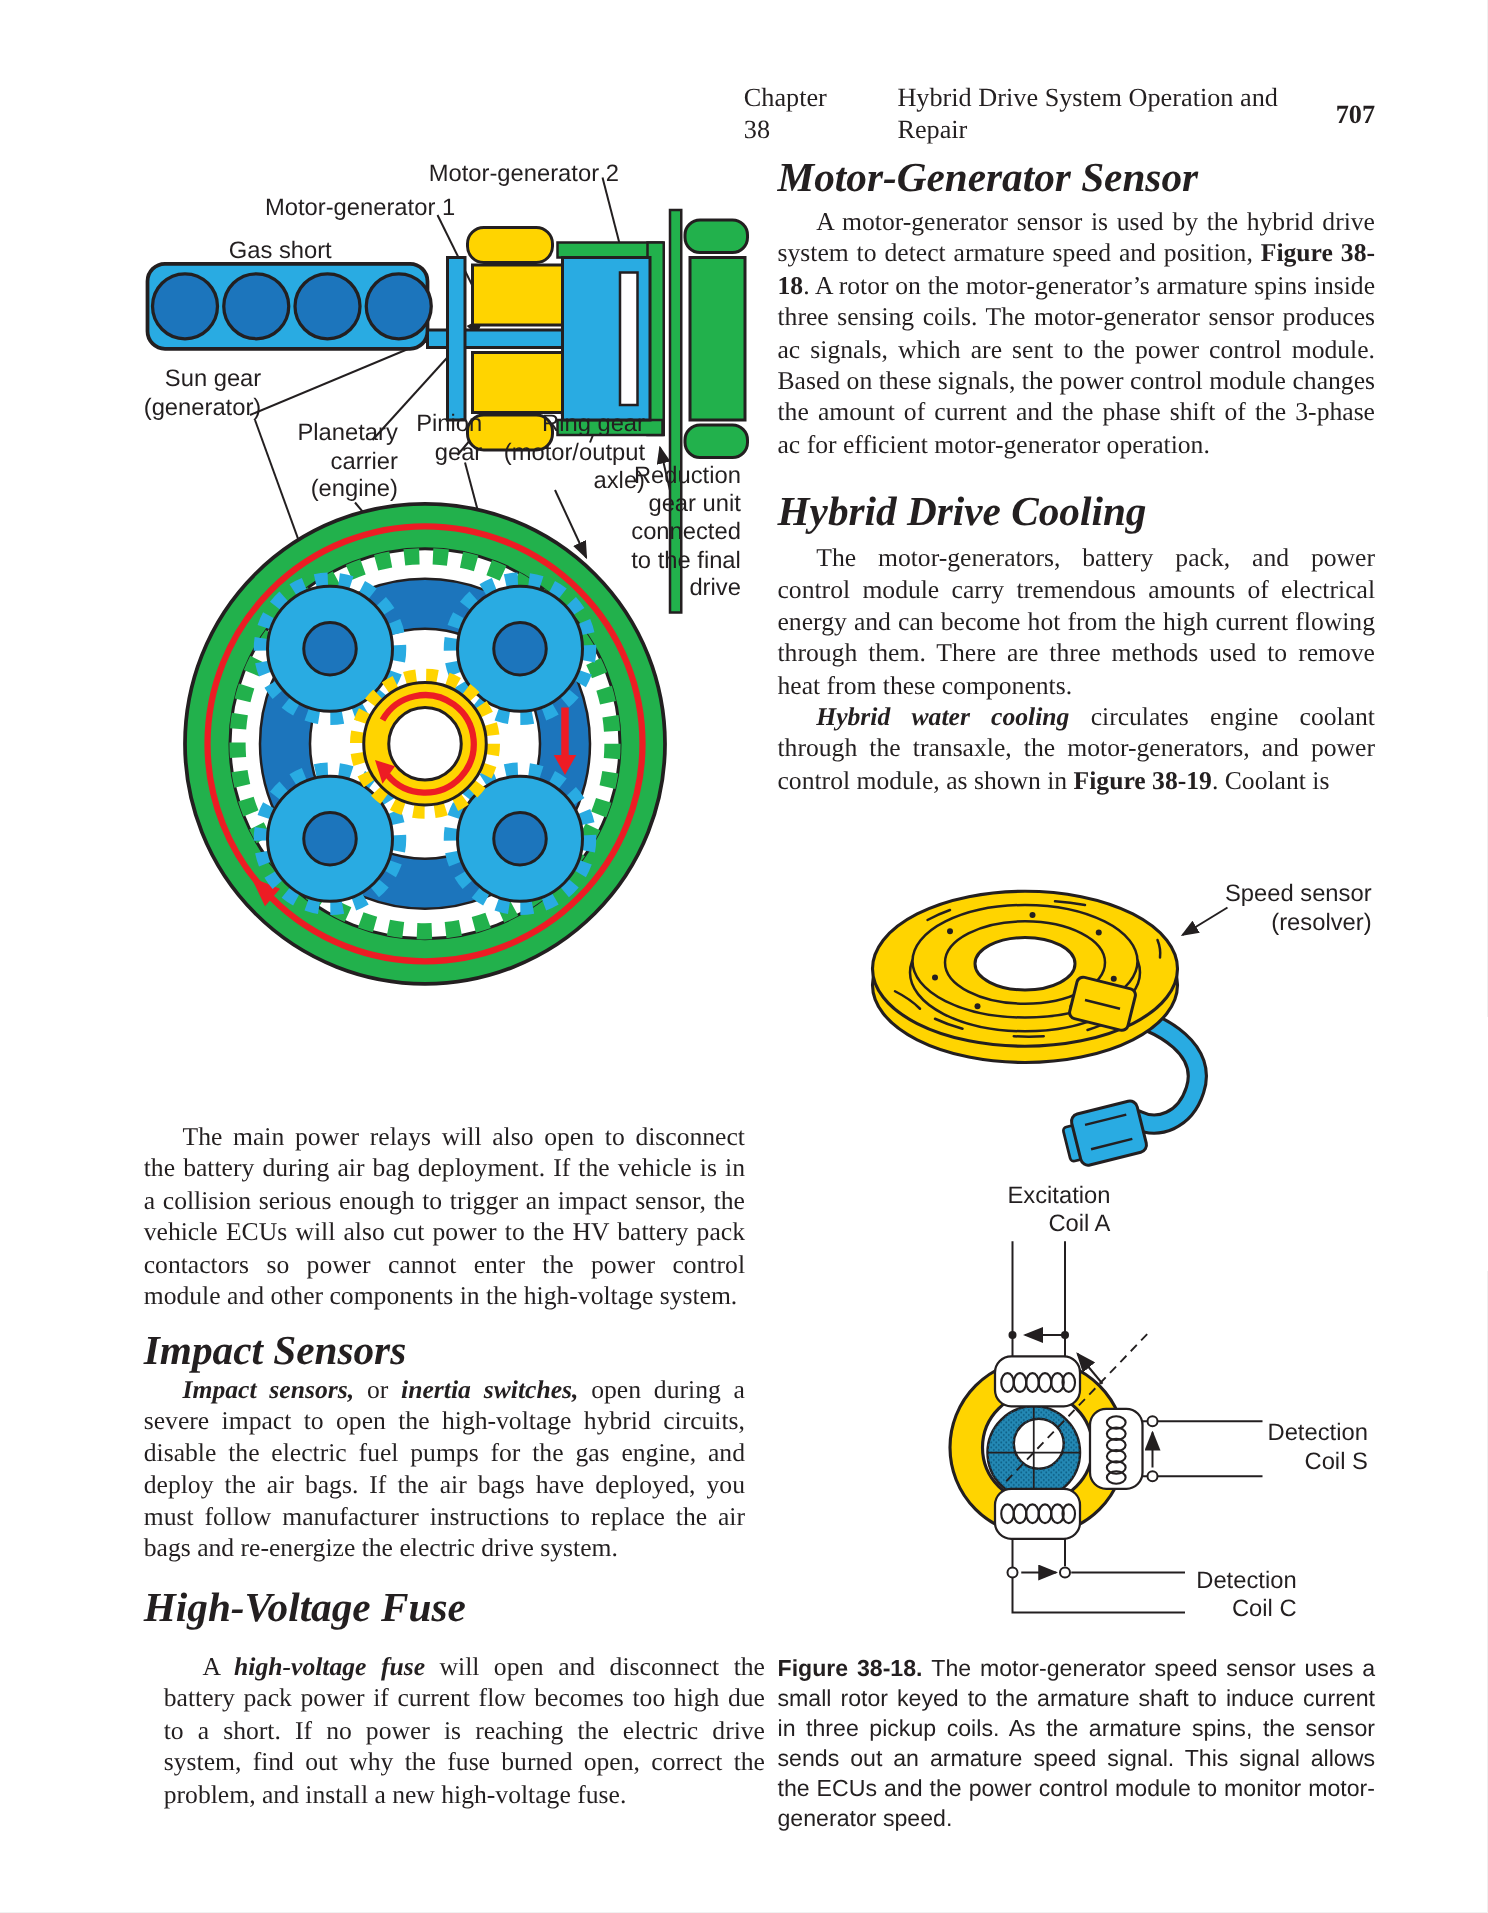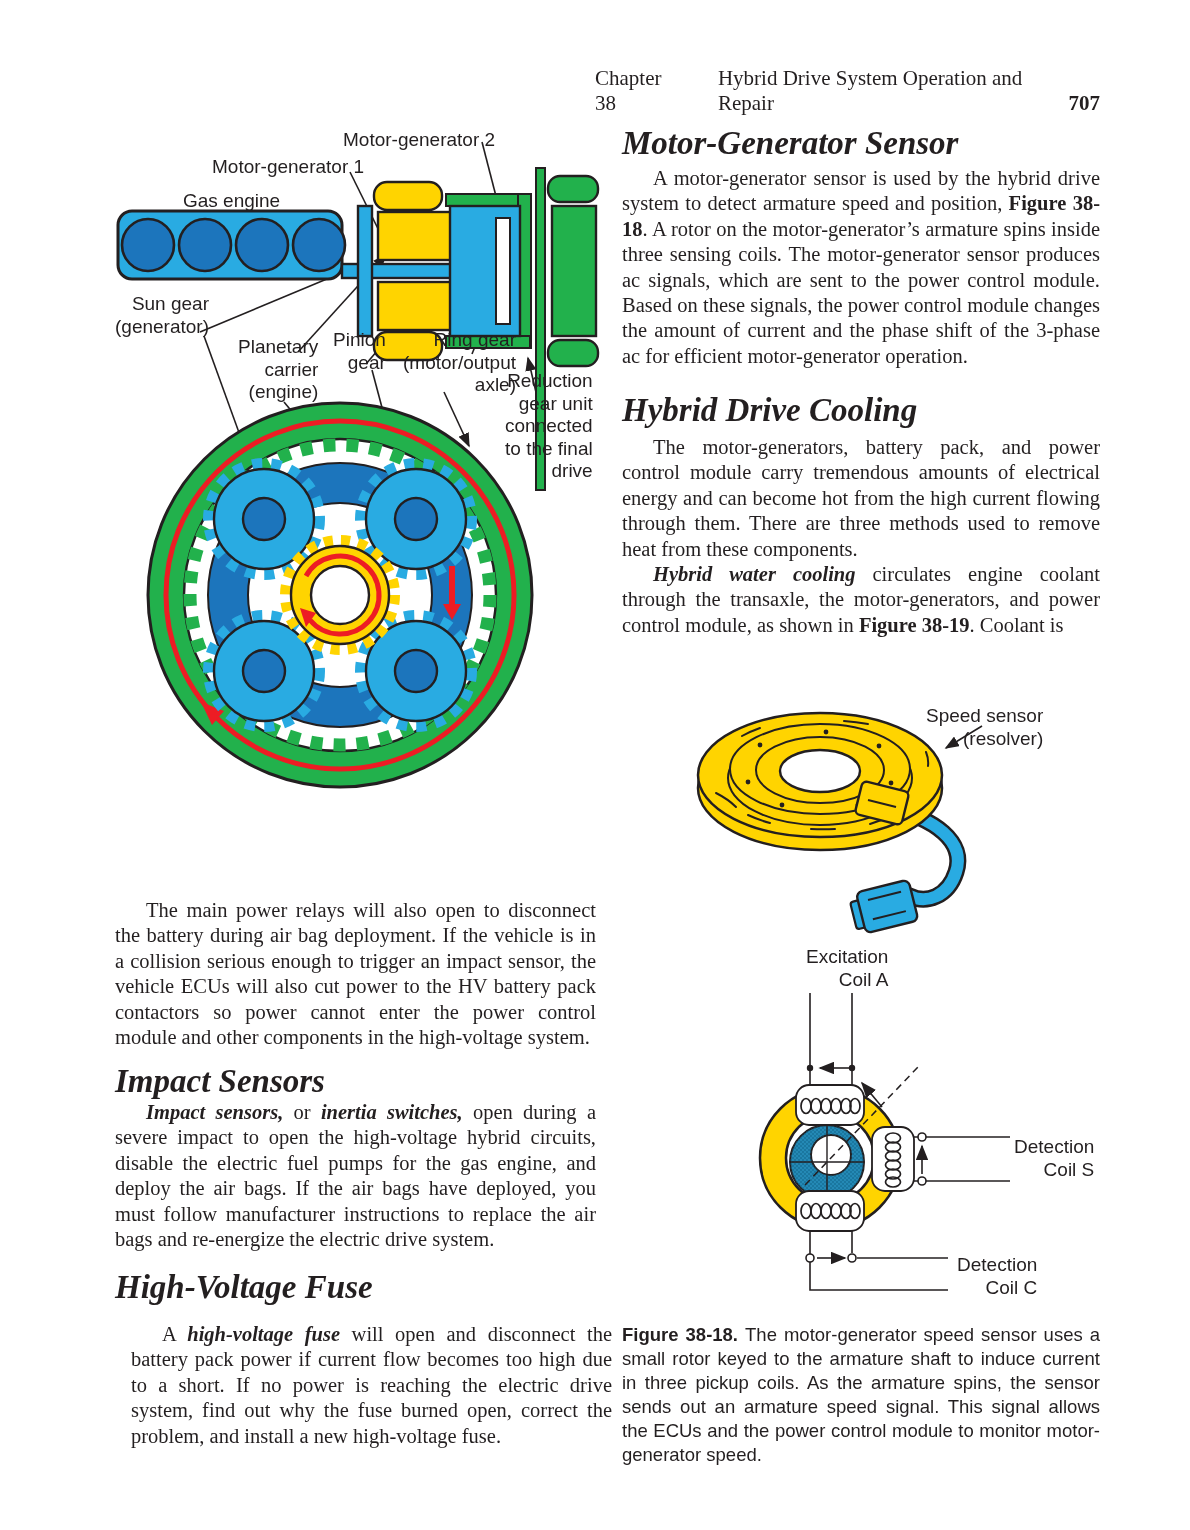--- a/index.html
+++ b/index.html
@@ -1,19 +1,19 @@
 <!DOCTYPE html>
 <html style="--c-yellow: #FFD400; --c-green: #22B14C; --c-light-blue: #29ABE2; --c-dark-blue: #1C75BC; --c-red: #ED1C24; --c-rotor-blue: #2489B5;"><head>
 <meta charset="utf-8">
 <style>
   html,body{margin:0;padding:0;background:#e8e8e8;}
   #page{position:relative;width:1190px;height:1530px;background:#ffffff;overflow:hidden;
         font-family:"Liberation Serif",serif;color:#231f20;}
   
-  .pg-header{position:absolute;left:595px;top:66px;width:505px;display:flex;align-items:flex-end;
+  .pg-header{position:absolute;left:595px;top:66px;width:505px;display:flex;align-items:center;
              font-size:21px;}
   .pg-header .title{margin-left:34px;}
   .pg-header .pageno{margin-left:auto;font-weight:bold;}
   .heading{position:absolute;font-weight:bold;font-style:italic;font-size:33px;line-height:30px;}
   .body-para{position:absolute;font-size:20.5px;line-height:25.4px;text-align:justify;}
   .indent{text-indent:31px;}
   .caption{position:absolute;font-family:"Liberation Sans",sans-serif;font-size:18.5px;
            line-height:24px;text-align:justify;}
   .dlabel{position:absolute;font-family:"Liberation Sans",sans-serif;font-size:19px;
           line-height:22.5px;white-space:pre-line;text-align:right;}
@@ -140,21 +140,21 @@
 
       <g>
         <line x1="352" y1="448" x2="352" y2="488" stroke="var(--c-red)" stroke-width="6"></line>
         <polygon points="352,502 343,486 361,486" class="fr"></polygon>
       </g>
     </g>
   </svg>
 
   <div class="dlabel" style="left:343px;top:129px">Motor-generator 2</div>
   <div class="dlabel" style="left:212px;top:156px">Motor-generator 1</div>
-  <div class="dlabel" style="left:183px;top:190px">Gas engine</div>
+  <div class="dlabel" style="left:183px;top:190px">Gas short</div>
   <div class="dlabel" style="left:115px;top:293px">Sun gear
 (generator)</div>
   <div class="dlabel" style="left:238px;top:336px">Planetary
 carrier
 (engine)</div>
   <div class="dlabel" style="left:333px;top:329px">Pinion
 gear</div>
   <div class="dlabel" style="left:403px;top:329px">Ring gear
 (motor/output
 axle)</div>
@@ -227,21 +227,21 @@
     <g transform="rotate(-14 255 216)">
       <rect x="222" y="204" width="14" height="28" rx="3" class="fb sk" stroke-width="2.2"></rect>
       <rect x="230" y="196" width="54" height="42" rx="6" class="fb sk" stroke-width="2.4"></rect>
       <line x1="240" y1="206" x2="274" y2="206" stroke="#231f20" stroke-width="2"></line>
       <line x1="240" y1="226" x2="274" y2="226" stroke="#231f20" stroke-width="2"></line>
     </g>
 
     <path class="ln" marker-end="url(#ah2)" d="M352,36 L316,58"></path>
   </svg>
 
-  <div class="dlabel" style="left:926px;top:705px">Speed sensor
+  <div class="dlabel" style="left:980px;top:705px">Speed sensor
 (resolver)</div>
   <div class="dlabel" style="left:806px;top:946px">Excitation
 Coil A</div>
 
   <svg style="left:700px;top:985px" width="400" height="330" viewBox="0 0 400 330">
     <defs>
       <marker id="ah3" markerWidth="10" markerHeight="8" refX="9" refY="4" orient="auto">
         <path d="M0,0 L10,4 L0,8 z" fill="#231f20"></path>
       </marker>
       <pattern id="ht" width="4" height="4" patternUnits="userSpaceOnUse">

